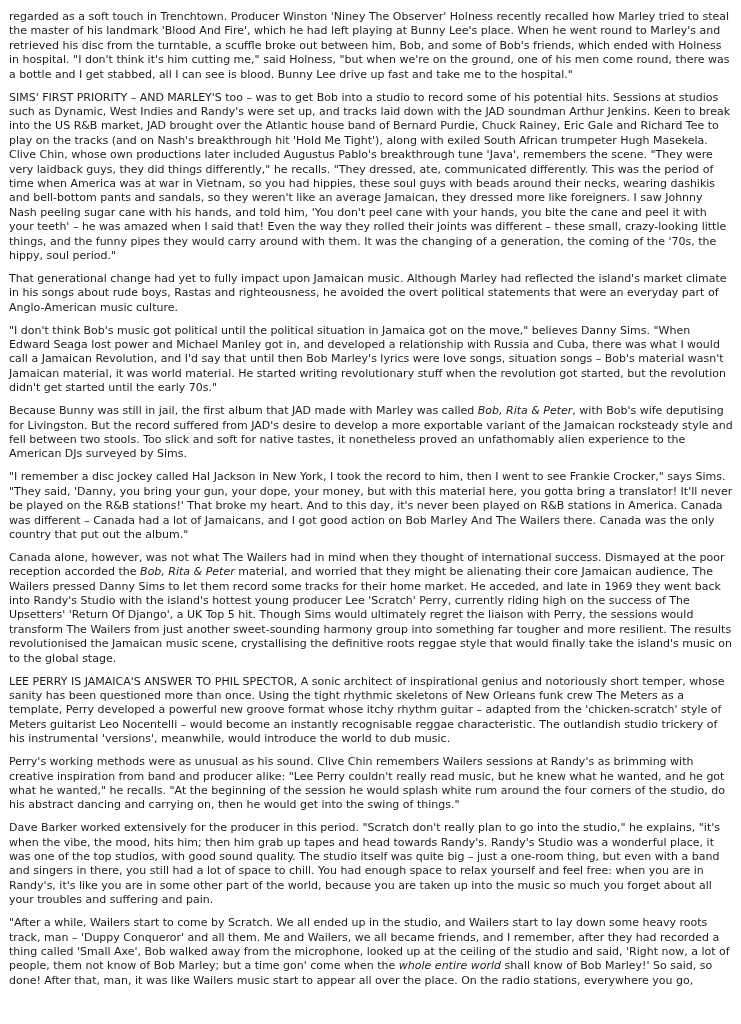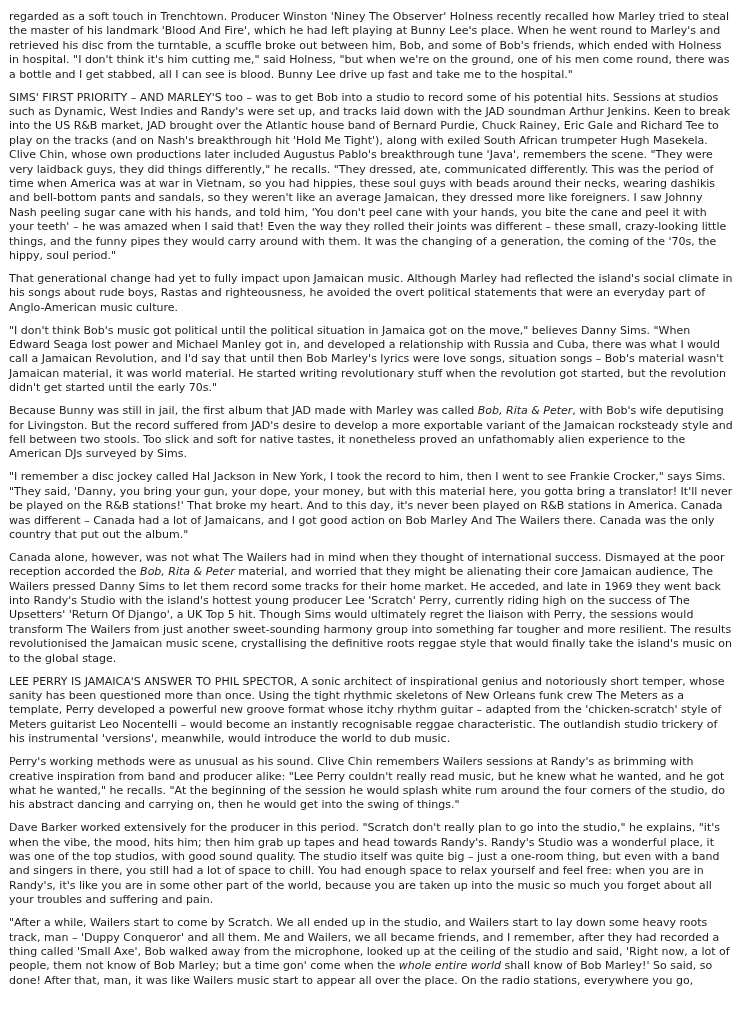--- a/index.html
+++ b/index.html
@@ -29,21 +29,21 @@
   }
 </style>
 </head>
 <body>
 
 <div class="page">
   <article class="article">
 
   <p><span>regarded as a soft touch in Trenchtown. Producer Winston 'Niney The Observer' Holness recently recalled how Marley tried to steal the master of his landmark 'Blood And Fire', which he had left playing at Bunny Lee's place. When he went round to Marley's and retrieved his disc from the turntable, a scuffle broke out between him, Bob, and some of Bob's friends, which ended with Holness in hospital. "I don't think it's him cutting me," said Holness, "but when we're on the ground, one of his men come round, there was a bottle and I get stabbed, all I can see is blood. Bunny Lee drive up fast and take me to the hospital."</span></p>
       <p><span>SIMS' FIRST PRIORITY – AND MARLEY'S too – was to get Bob into a studio to record some of his potential hits. Sessions at studios such as Dynamic, West Indies and Randy's were set up, and tracks laid down with the JAD soundman Arthur Jenkins. Keen to break into the US R&amp;B market, JAD brought over the Atlantic house band of Bernard Purdie, Chuck Rainey, Eric Gale and Richard Tee to play on the tracks (and on Nash's breakthrough hit 'Hold Me Tight'), along with exiled South African trumpeter Hugh Masekela. Clive Chin, whose own productions later included Augustus Pablo's breakthrough tune 'Java', remembers the scene. "They were very laidback guys, they did things differently," he recalls. "They dressed, ate, communicated differently. This was the period of time when America was at war in Vietnam, so you had hippies, these soul guys with beads around their necks, wearing dashikis and bell-bottom pants and sandals, so they weren't like an average Jamaican, they dressed more like foreigners. I saw Johnny Nash peeling sugar cane with his hands, and told him, 'You don't peel cane with your hands, you bite the cane and peel it with your teeth' – he was amazed when I said that! Even the way they rolled their joints was different – these small, crazy-looking little things, and the funny pipes they would carry around with them. It was the changing of a generation, the coming of the '70s, the hippy, soul period."</span></p>
-      <p><span>That generational change had yet to fully impact upon Jamaican music. Although Marley had reflected the island's social climate in his songs about rude boys, Rastas and righteousness, he avoided the overt political statements that were an everyday part of Anglo-American music culture.</span></p>
+      <p><span>That generational change had yet to fully impact upon Jamaican music. Although Marley had reflected the island's market climate in his songs about rude boys, Rastas and righteousness, he avoided the overt political statements that were an everyday part of Anglo-American music culture.</span></p>
       <p><span>"I don't think Bob's music got political until the political situation in Jamaica got on the move," believes Danny Sims. "When Edward Seaga lost power and Michael Manley got in, and developed a relationship with Russia and Cuba, there was what I would call a Jamaican Revolution, and I'd say that until then Bob Marley's lyrics were love songs, situation songs – Bob's material wasn't Jamaican material, it was world material. He started writing revolutionary stuff when the revolution got started, but the revolution didn't get started until the early 70s."</span></p>
       <p><span>Because Bunny was still in jail, the first album that JAD made with Marley was called </span><em>Bob, Rita &amp; Peter</em><span>, with Bob's wife deputising for Livingston. But the record suffered from JAD's desire to develop a more exportable variant of the Jamaican rocksteady style and fell between two stools. Too slick and soft for native tastes, it nonetheless proved an unfathomably alien experience to the American DJs surveyed by Sims.</span></p>
       <p><span>"I remember a disc jockey called Hal Jackson in New York, I took the record to him, then I went to see Frankie Crocker," says Sims. "They said, 'Danny, you bring your gun, your dope, your money, but with this material here, you gotta bring a translator! It'll never be played on the R&amp;B stations!' That broke my heart. And to this day, it's never been played on R&amp;B stations in America. Canada was different – Canada had a lot of Jamaicans, and I got good action on Bob Marley And The Wailers there. Canada was the only country that put out the album."</span></p>
       <p><span>Canada alone, however, was not what The Wailers had in mind when they thought of international success. Dismayed at the poor reception accorded the </span><em>Bob, Rita &amp; Peter</em><span> material, and worried that they might be alienating their core Jamaican audience, The Wailers pressed Danny Sims to let them record some tracks for their home market. He acceded, and late in 1969 they went back into Randy's Studio with the island's hottest young producer Lee 'Scratch' Perry, currently riding high on the success of The Upsetters' 'Return Of Django', a UK Top 5 hit. Though Sims would ultimately regret the liaison with Perry, the sessions would transform The Wailers from just another sweet-sounding harmony group into something far tougher and more resilient. The results revolutionised the Jamaican music scene, crystallising the definitive roots reggae style that would finally take the island's music on to the global stage.</span></p>
       <p><span>LEE PERRY IS JAMAICA'S ANSWER TO PHIL SPECTOR, A sonic architect of inspirational genius and notoriously short temper, whose sanity has been questioned more than once. Using the tight rhythmic skeletons of New Orleans funk crew The Meters as a template, Perry developed a powerful new groove format whose itchy rhythm guitar – adapted from the 'chicken-scratch' style of Meters guitarist Leo Nocentelli – would become an instantly recognisable reggae characteristic. The outlandish studio trickery of his instrumental 'versions', meanwhile, would introduce the world to dub music.</span></p>
       <p><span>Perry's working methods were as unusual as his sound. Clive Chin remembers Wailers sessions at Randy's as brimming with creative inspiration from band and producer alike: "Lee Perry couldn't really read music, but he knew what he wanted, and he got what he wanted," he recalls. "At the beginning of the session he would splash white rum around the four corners of the studio, do his abstract dancing and carrying on, then he would get into the swing of things."</span></p>
       <p><span>Dave Barker worked extensively for the producer in this period. "Scratch don't really plan to go into the studio," he explains, "it's when the vibe, the mood, hits him; then him grab up tapes and head towards Randy's. Randy's Studio was a wonderful place, it was one of the top studios, with good sound quality. The studio itself was quite big – just a one-room thing, but even with a band and singers in there, you still had a lot of space to chill. You had enough space to relax yourself and feel free: when you are in Randy's, it's like you are in some other part of the world, because you are taken up into the music so much you forget about all your troubles and suffering and pain.</span></p>
       <p><span>"After a while, Wailers start to come by Scratch. We all ended up in the studio, and Wailers start to lay down some heavy roots track, man – 'Duppy Conqueror' and all them. Me and Wailers, we all became friends, and I remember, after they had recorded a thing called 'Small Axe', Bob walked away from the microphone, looked up at the ceiling of the studio and said, 'Right now, a lot of people, them not know of Bob Marley; but a time gon' come when the </span><em>whole entire world</em><span> shall know of Bob Marley!' So said, so done! After that, man, it was like Wailers music start to appear all over the place. On the radio stations, everywhere you go,</span></p>
     </article>
 </div>

